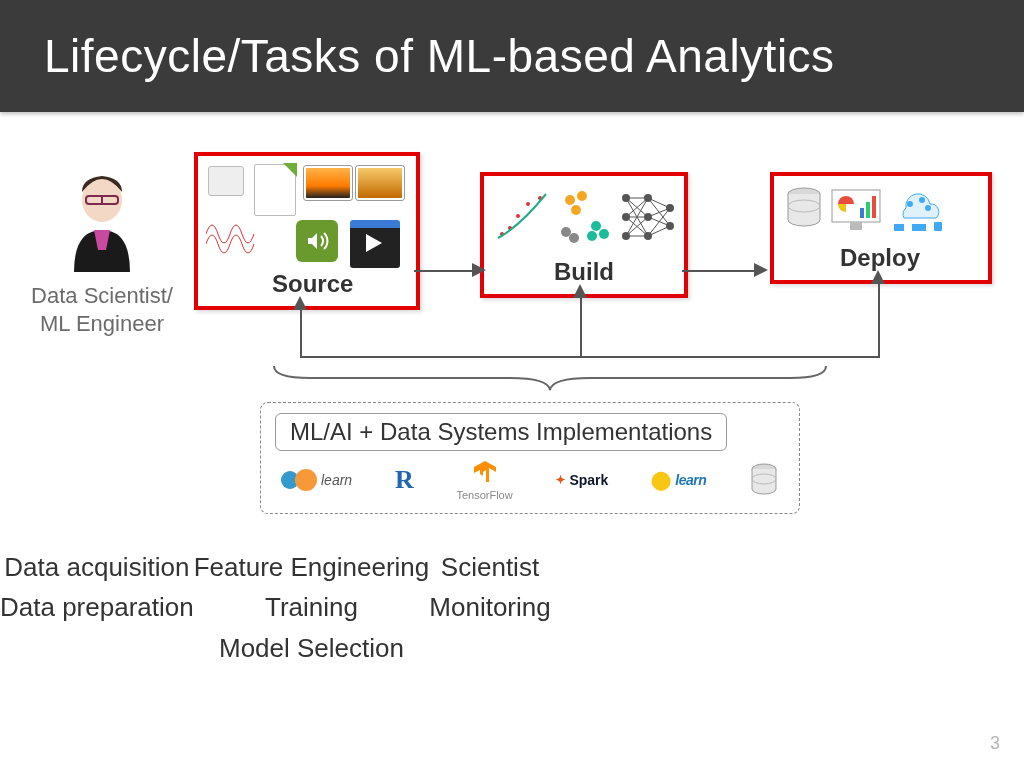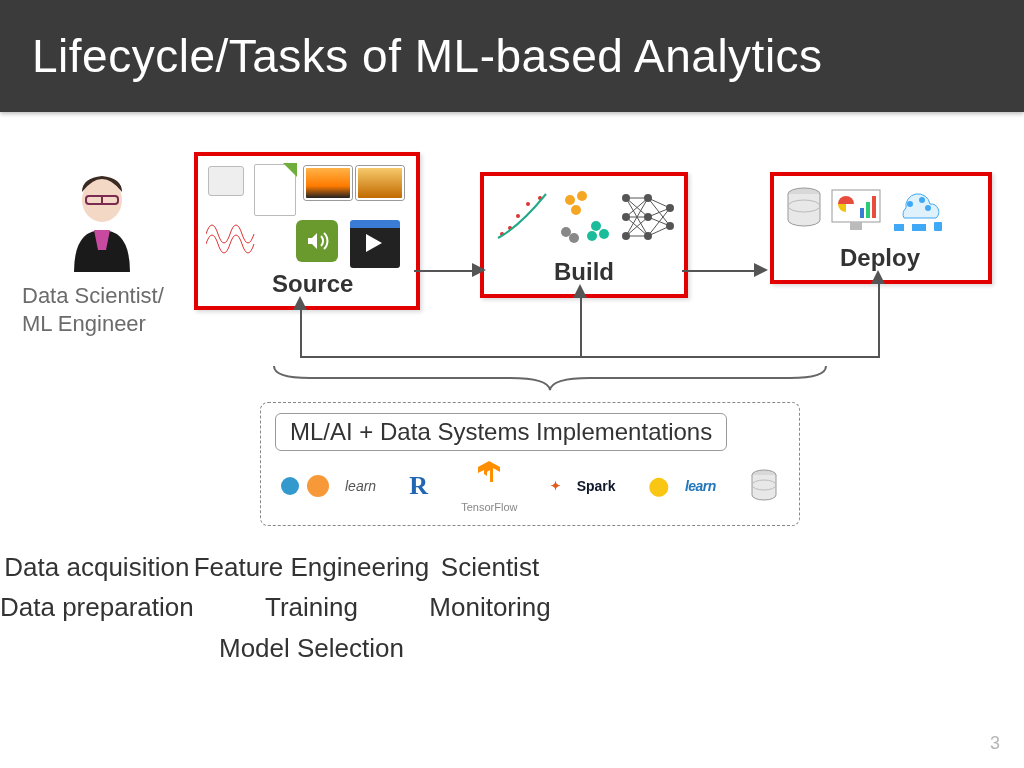--- a/index.html
+++ b/index.html
@@ -1,42 +1,42 @@
 <!DOCTYPE html>
 <html><head>
 <meta charset="utf-8">
 <style>
   html,body{margin:0;padding:0;width:1024px;height:768px;font-family:"Helvetica Neue",Arial,sans-serif;background:#fff;overflow:hidden}
   .titlebar{background:#3b3b3b;height:112px;display:flex;align-items:center;padding-left:28px;box-shadow:0 2px 4px rgba(0,0,0,.25)}
-  .titlebar h1{color:#fff;font-size:46px;font-weight:400;margin:4px;letter-spacing:.5px}
+  .titlebar h1{color:#fff;font-size:46px;font-weight:400;margin:16px;letter-spacing:.5px}
   .canvas{position:relative;width:1024px;height:656px}
   .abs{position:absolute}
   
-  .role-label{left:22px;top:170px;width:160px;text-align:left;color:#6b6b6b;font-size:22px;line-height:1.25}
+  .role-label{left:22px;top:170px;width:160px;text-align:center;color:#6b6b6b;font-size:22px;line-height:1.25}
   .avatar{left:60px;top:60px;width:84px;height:100px}
   
   .stage{border:4px solid #e20000;background:#fff;box-shadow:2px 2px 4px rgba(0,0,0,.15)}
   .stage .label{position:absolute;bottom:8px;font-weight:700;color:#333;font-size:24px}
   .src{left:194px;top:40px;width:218px;height:150px}
   .src .label{left:74px}
   .bld{left:480px;top:60px;width:200px;height:118px}
   .bld .label{left:70px}
   .dep{left:770px;top:60px;width:214px;height:104px}
   .dep .label{left:66px}
   .flow-head{width:0;height:0;border-top:7px solid transparent;border-bottom:7px solid transparent;border-left:14px solid #555}
   .fb-line{height:2px;background:#555}
   .fb-v{width:2px;background:#555}
   .fb-head{width:0;height:0;border-left:7px solid transparent;border-right:7px solid transparent;border-bottom:14px solid #555}
   
   .brace{left:270px;top:250px;width:560px;height:30px}
   
   .impl{left:260px;top:290px;width:510px;border:1px dashed #888;border-radius:8px;padding:10px 14px 12px;background:#fff}
   .impl .cap{display:inline-block;border:1px solid #999;border-radius:6px;padding:4px 14px;font-size:24px;color:#333;margin-bottom:8px}
   .impl-logos{display:flex;justify-content:space-between;align-items:center;gap:8px;padding:0 6px}
-  .logo{font-size:14px;font-weight:700;display:flex;align-items:center;gap:16px}
+  .logo{font-size:14px;font-weight:700;display:flex;align-items:center;gap:4px}
   
   .tasks{left:0;top:435px;width:1024px;display:flex;justify-content:flex-start;color:#333;font-size:26px}
   .tasks .col{text-align:center;line-height:1.55}
   .pagenum{right:24px;bottom:14px;color:#b5b5b5;font-size:18px}
   
   .mini{position:absolute;border-radius:3px}
   .icon-chip{width:34px;height:28px;background:#eee;border:1px solid #bbb}
 </style>
 </head>
 <body>

